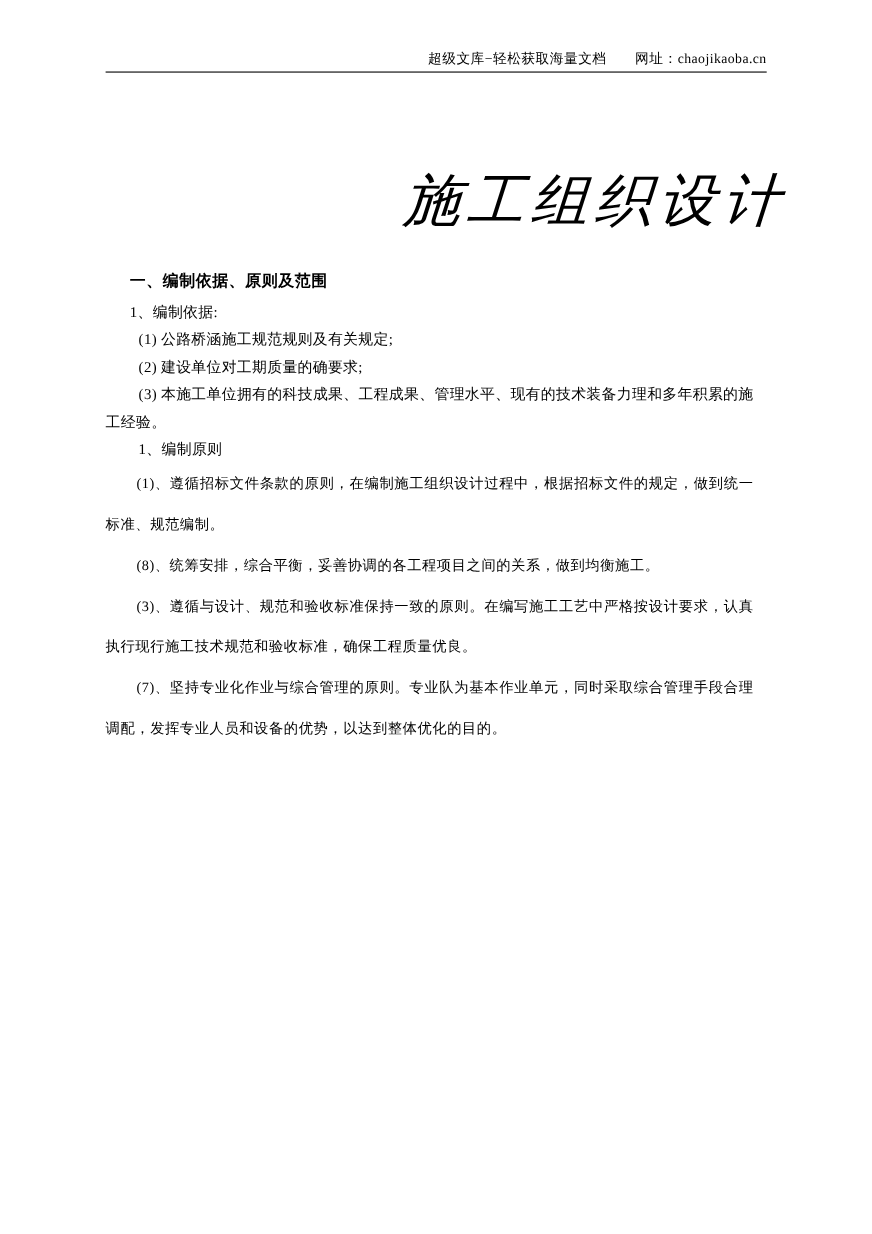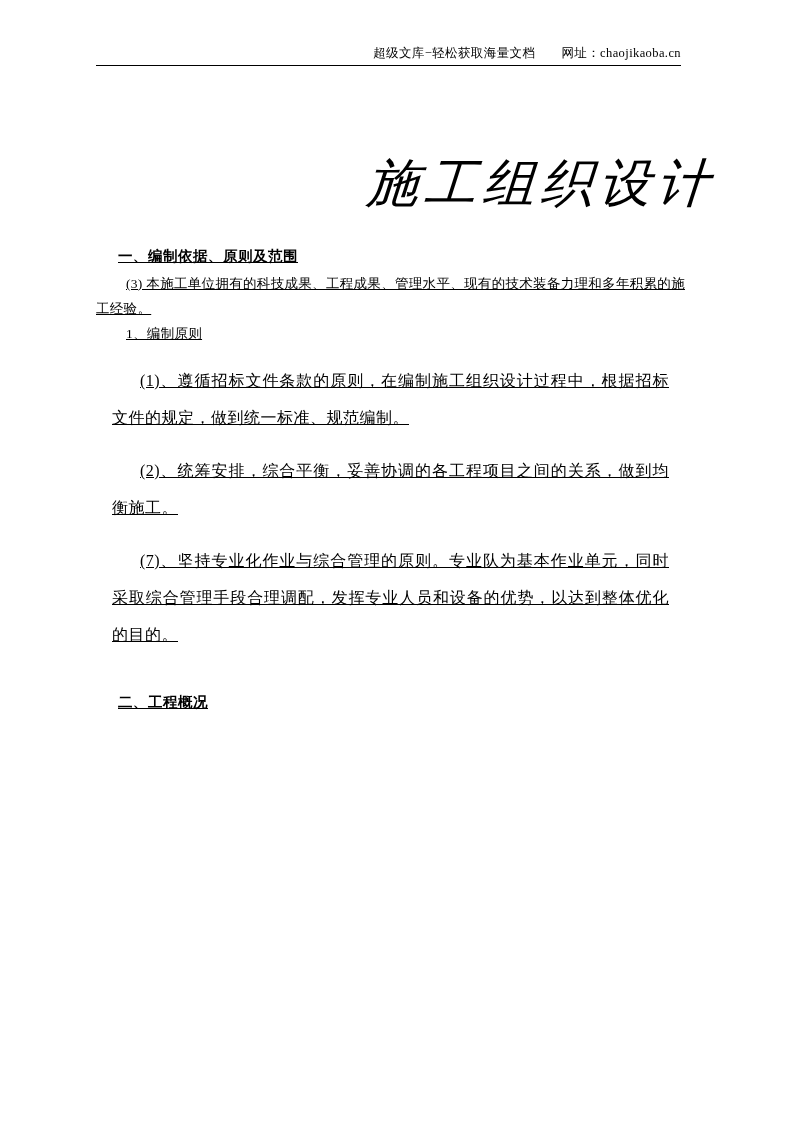--- a/index.html
+++ b/index.html
@@ -18,21 +18,21 @@
     position: relative;
     width: 793px;
     height: 1122px;
     box-sizing: border-box;
     padding: 0 96px;
   }
   
   .header {
     position: absolute;
     left: 96px;
-    right: 112px;
+    right: 96px;
     top: 44px;
     height: 34px;
   }
   .header-line {
     display: flex;
     justify-content: flex-end;
     align-items: flex-end;
     font-size: 12.5px;
     line-height: 18px;
     letter-spacing: 0.4px;
@@ -64,21 +64,20 @@
     font-style: italic;
     transform: skewX(-4deg);
     white-space: nowrap;
   }
   
   .content {
     position: absolute;
     left: 96px;
     right: 108px;
     top: 243px;
-    text-decoration: underline;
   }
   .h2 {
     font-size: 14.5px;
     font-weight: bold;
     line-height: 26px;
     letter-spacing: 0.5px;
     margin: 0 0 2px 0;
     text-indent: 22px;
   }
   .h2.spaced {
@@ -88,24 +87,24 @@
     font-size: 13.5px;
     line-height: 25px;
     letter-spacing: 0.3px;
     margin: 0;
     text-indent: 22px;
   }
   .p-tight.ind2 {
     text-indent: 30px;
   }
   .p-loose {
-    font-size: 16px;
+    font-size: 13px;
     line-height: 37px;
     letter-spacing: 0.5px;
-    margin: 16px;
+    margin: 0;
     text-indent: 28px;
     text-align: justify;
   }
   .p-wrap {
     font-size: 13.5px;
     line-height: 25px;
     letter-spacing: 0.3px;
     margin: 0;
     text-indent: 30px;
     text-align: justify;
@@ -124,22 +123,25 @@
     </div>
     <div class="header-rule"></div>
   </div>
 
   <div class="doc-title">施工组织设计</div>
 
   <div class="content">
 
     <h2 class="h2">一、编制依据、原则及范围</h2>
 
+    <p class="p-tight">1、编制依据:</p>
+    <p class="p-tight ind2">(1) 公路桥涵施工规范规则及有关规定;</p>
+    <p class="p-tight ind2">(2) 建设单位对工期质量的确要求;</p>
     <p class="p-wrap">(3) 本施工单位拥有的科技成果、工程成果、管理水平、现有的技术装备力理和多年积累的施工经验。</p>
     <p class="p-tight ind2">1、编制原则</p>
     <p class="p-loose">(1)、遵循招标文件条款的原则，在编制施工组织设计过程中，根据招标文件的规定，做到统一标准、规范编制。</p>
-    <p class="p-loose">(2)、统筹安排，综合平衡，妥善协调的各工程项目之间的关系，做到均衡施工。</p>
+    <p class="p-loose">(8)、统筹安排，综合平衡，妥善协调的各工程项目之间的关系，做到均衡施工。</p>
+    <p class="p-loose">(3)、遵循与设计、规范和验收标准保持一致的原则。在编写施工工艺中严格按设计要求，认真执行现行施工技术规范和验收标准，确保工程质量优良。</p>
     <p class="p-loose">(7)、坚持专业化作业与综合管理的原则。专业队为基本作业单元，同时采取综合管理手段合理调配，发挥专业人员和设备的优势，以达到整体优化的目的。</p>
 
-    <h2 class="h2 spaced">二、工程概况</h2>
 
   </div>
 </div>
 
 </body></html>

